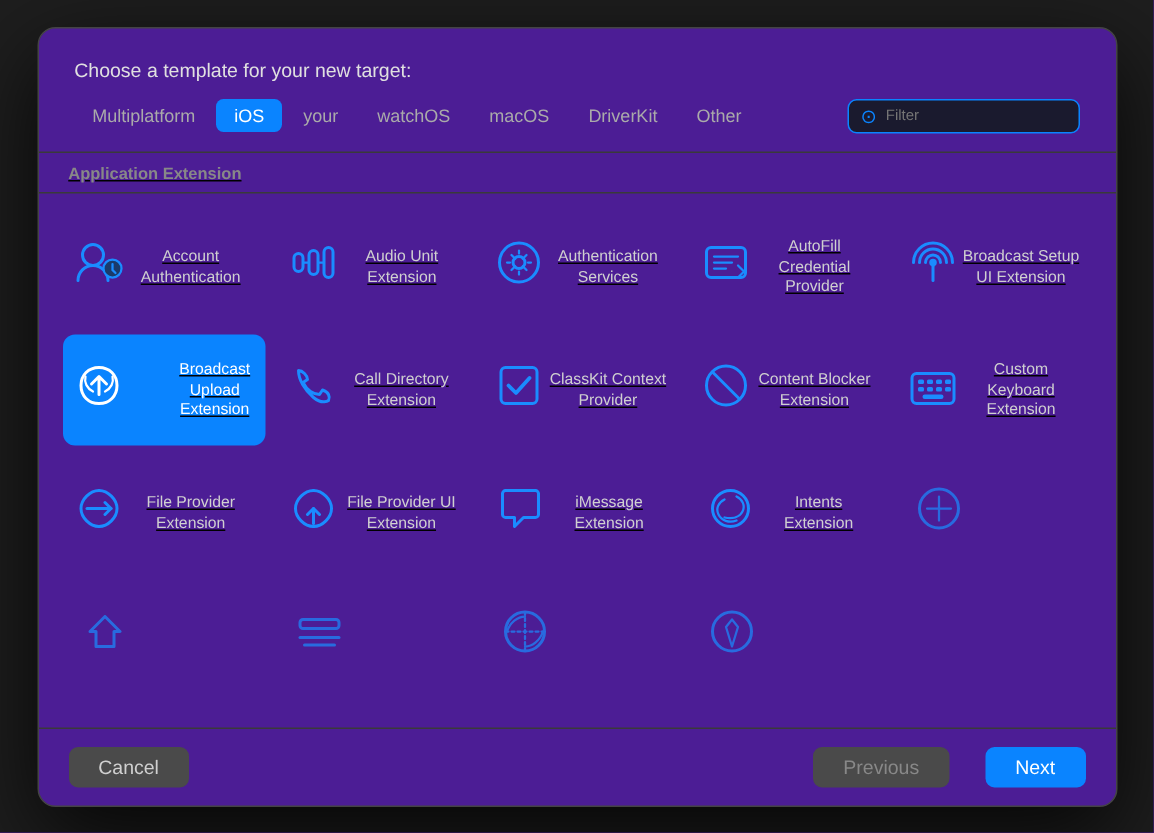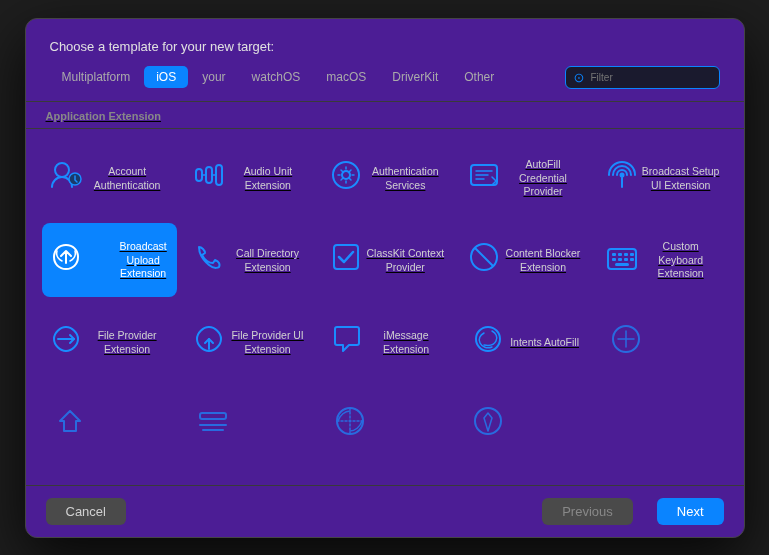--- a/index.html
+++ b/index.html
@@ -350,21 +350,21 @@
 
         <div class="grid-item">
           <div class="icon">
             <svg viewBox="0 0 36 36" fill="none">
               <circle cx="18" cy="18" r="12" stroke="#1a8cff" stroke-width="2" fill="none"></circle>
               <path d="M9 9 L27 27" stroke="none"></path>
               <path d="M14 12 C10 14 8 18 10 22 C12 26 17 28 22 26" stroke="#1a8cff" stroke-width="1.5" stroke-linecap="round" fill="none"></path>
               <path d="M22 10 C26 12 28 16 26 20 C24 24 19 25 14 24" stroke="#1a8cff" stroke-width="1.5" stroke-linecap="round" fill="none"></path>
             </svg>
           </div>
-          <div class="label">Intents AutoFill</div>
+          <div class="label">Intents Extension</div>
         </div>
 
         <div class="grid-item" style="opacity:0.7">
           <div class="icon">
             <svg viewBox="0 0 36 36" fill="none">
               <circle cx="18" cy="18" r="13" stroke="#1a8cff" stroke-width="2" fill="none"></circle>
               <path d="M18 10 L18 26 M10 18 L26 18" stroke="#1a8cff" stroke-width="1.5" stroke-linecap="round"></path>
             </svg>
           </div>
           <div class="label"></div>

